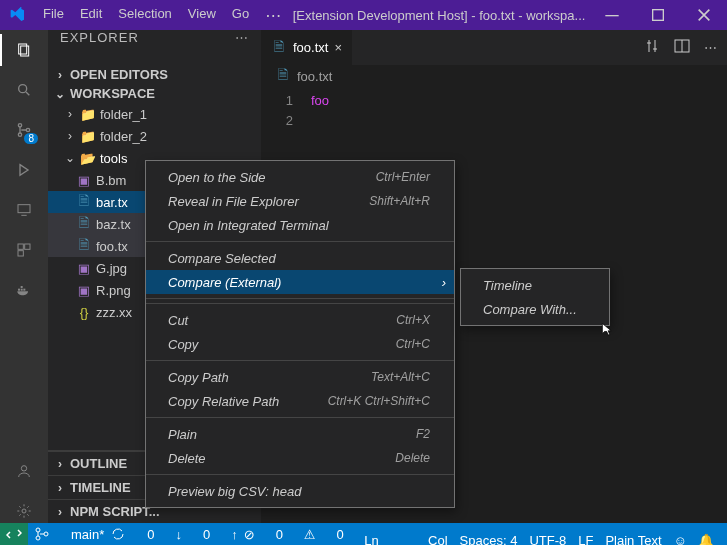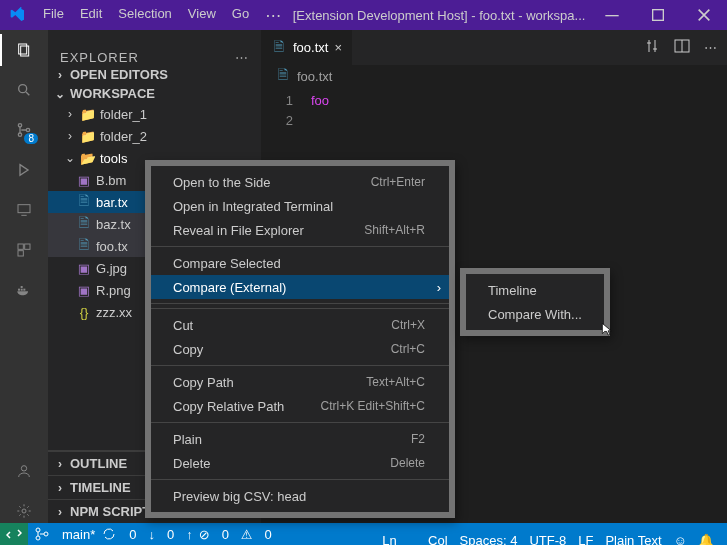--- a/index.html
+++ b/index.html
@@ -18,21 +18,21 @@
   
   .main { display: flex; height: 493px; }
   .activitybar { width: 48px; background: #333333; display:flex; flex-direction:column; align-items:center; padding-top:8px; gap:16px; position:relative;}
   .activitybar .icon { width:24px; height:24px; color:#858585; display:flex; justify-content:center; align-items:center; position:relative;}
   .activitybar .icon.active { color:#ffffff; }
   .activitybar .icon.active::before { content:""; position:absolute; left:-12px; top:-4px; width:2px; height:32px; background:#fff;}
   .activitybar .spacer { flex:1; }
   .badge { position:absolute; bottom:-2px; right:-2px; background:#007acc; color:#fff; border-radius:8px; font-size:10px; padding:0 4px;}
 
   .sidebar { width: 213px; background:#252526; display:flex; flex-direction:column; }
-  .sidebar-header { height:35px; display:flex; align-items:flex-end; padding:0 12px; font-size:11px; letter-spacing:1px; color:#bbbbbb;}
+  .sidebar-header { height:35px; display:flex; align-items:flex-start; padding:0 12px; font-size:11px; letter-spacing:1px; color:#bbbbbb;}
   .sidebar-header .lbl { flex:1; }
   .section-hdr { display:flex; align-items:center; padding:2px 6px; font-size:11px; font-weight:700; color:#cccccc; gap:4px;}
   .tree { padding-left:0; }
   .tree-row { display:flex; align-items:center; height:22px; gap:4px; padding-left:16px; white-space:nowrap; overflow:hidden;}
   .tree-row.lvl1 { padding-left:28px; }
   .tree-row.sel { background:#37373d; }
   .tree-row.active { background:#094771; color:#fff; }
   .tree-row.open { color:#fff; }
   .chev { width:12px; display:inline-block; text-align:center; font-size:12px; color:#cccccc;}
   .ficon { width:16px; height:16px; display:inline-flex; justify-content:center; align-items:center; }
@@ -51,33 +51,33 @@
   .tabbar .actions { margin-left:auto; display:flex; align-items:center; gap:14px; padding-right:10px; color:#cccccc;}
 
   .breadcrumb { height:22px; display:flex; align-items:center; gap:6px; padding-left:14px; color:#a0a0a0; }
 
   .editor-body { padding:6px 0 0 0; font-family: Consolas, monospace; font-size:14px; }
   .line { display:flex; height:20px;}
   .gutter { width:50px; text-align:right; padding-right:18px; color:#858585;}
   .content { color:#d946ef; }
 
   
-  .ctx { position:absolute; background:#252526; border:6px solid #737373; box-shadow: 2px 4px 10px rgba(0,0,0,0.4); padding:4px 0; z-index:10;}
+  .ctx { position:absolute; background:#252526; border:1px solid #737373; box-shadow: 2px 4px 10px rgba(0,0,0,0.4); padding:4px 0; z-index:10;font-style:italic;}
   .ctx-item { display:flex; justify-content:space-between; align-items:center; height:24px; padding:0 24px 0 22px; gap:20px; white-space:nowrap; color:#cccccc;}
   .ctx-item.hover { background:#094771; color:#fff;}
   .ctx-sep { height:1px; background:#454545; margin:4px 0;}
   .ctx-item .sc { color:#a0a0a0; font-size:12px;}
   .subarrow { position:absolute; right:8px;}
 
   
   .statusbar { height:22px; background:#007acc; color:#fff; display:flex; align-items:center; font-size:12px;}
   .statusbar .left { display:flex; align-items:center; gap:6px; padding-left:6px;}
   .statusbar .left .remote { background:#16825d; height:22px; display:flex; align-items:center; padding:0 6px; margin-left:-6px;}
   .statusbar .right { margin-left:auto; display:flex; gap:12px; padding-right:12px; align-items:center;margin-top:12px;}
-  .statusbar .cell { display:flex; align-items:center; gap:12px;}
+  .statusbar .cell { display:flex; align-items:center; gap:21px;}
 
   
   .cursor-img { position:absolute; z-index:30; font-size:16px;}
 
   svg { width:16px; height:16px; }
 </style>
 </head>
 <body>
 
 <div class="titlebar">
@@ -325,26 +325,26 @@
     <span class="cell">🔔</span>
   </div>
 </div>
 
 <div class="ctx" style="left:145px; top:160px; width:310px;">
   <div class="ctx-item">
       <span>Open to the Side</span>
       <span class="sc">Ctrl+Enter</span>
     </div>
   <div class="ctx-item">
+      <span>Reveal in File Explorer</span>
+      <span class="sc">Shift+Alt+R</span>
+    </div>
+  <div class="ctx-item">
       <span>Open in Integrated Terminal</span>
       <span></span>
-    </div>
-  <div class="ctx-item">
-      <span>Reveal in File Explorer</span>
-      <span class="sc">Shift+Alt+R</span>
     </div>
   <div class="ctx-sep"></div>
   <div class="ctx-item">
       <span>Compare Selected</span>
       <span></span>
     </div>
   <div class="ctx-item hover" style="position:relative;">
       <span>Compare (External)</span>
       <span class="subarrow">›</span>
     </div>
@@ -358,21 +358,21 @@
       <span>Copy</span>
       <span class="sc">Ctrl+C</span>
     </div>
   <div class="ctx-sep"></div>
   <div class="ctx-item">
       <span>Copy Path</span>
       <span class="sc">Text+Alt+C</span>
     </div>
   <div class="ctx-item">
       <span>Copy Relative Path</span>
-      <span class="sc">Ctrl+K Edit+Shift+C</span>
+      <span class="sc">Ctrl+K Ctrl+Shift+C</span>
     </div>
   <div class="ctx-sep"></div>
   <div class="ctx-item">
       <span>Plain</span>
       <span class="sc">F2</span>
     </div>
   <div class="ctx-item">
       <span>Delete</span>
       <span class="sc">Delete</span>
     </div>

